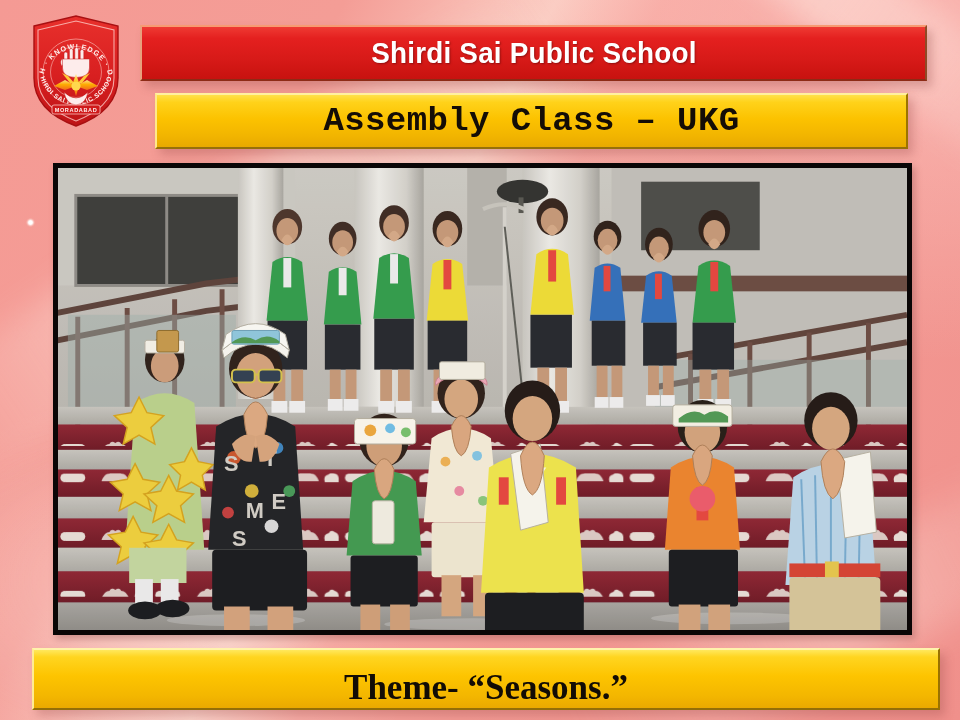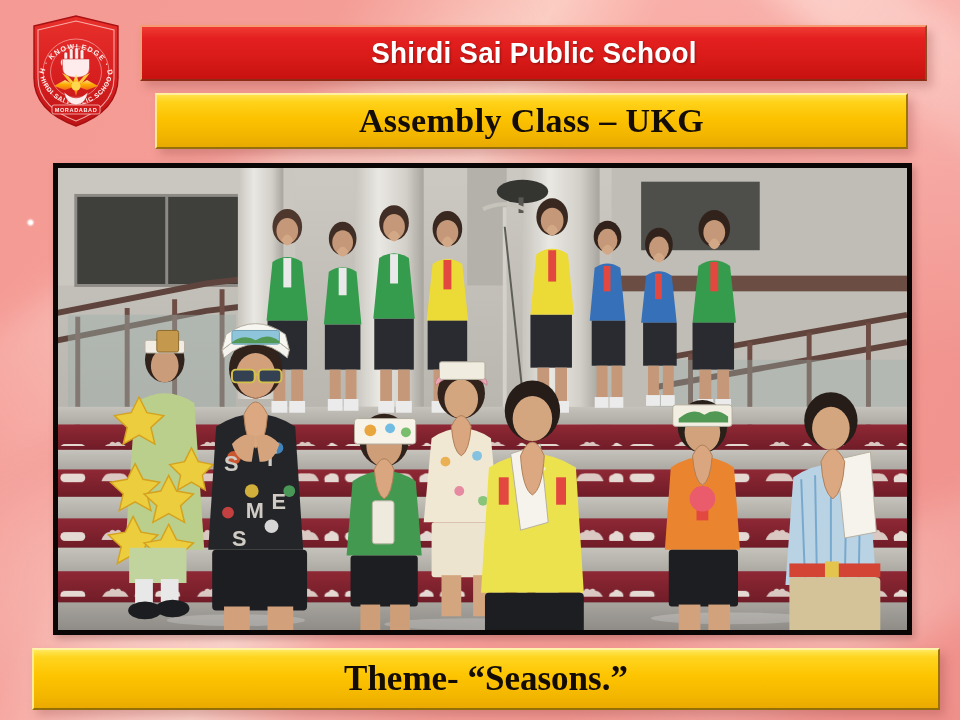--- a/index.html
+++ b/index.html
@@ -61,21 +61,21 @@
     border-top:2px solid #fff0a0;
     border-left:2px solid #ffe88a;
     border-right:2px solid #9c7400;
     border-bottom:2px solid #96700a;
     box-shadow:5px 6px 9px rgba(150,70,70,.3);
     display:flex;align-items:center;justify-content:center;
     box-sizing:border-box;
   }
   .gold-bar .txt{
     color:#140d06;font-weight:bold;font-size:34px;
-    font-family:Liberation Serif, serif;
+    font-family:Liberation Mono, monospace;
     white-space:nowrap;letter-spacing:.4px;
   }
 
   
   .photo-frame{
     position:absolute;left:53px;top:163px;width:859px;height:472px;
     border:5px solid #0a0606;
     box-sizing:border-box;
     overflow:hidden;
     background:#9aa0a0;
@@ -86,21 +86,21 @@
 
   
   .theme-bar{
     position:absolute;left:32px;top:648px;width:908px;height:62px;
     background:linear-gradient(180deg,#ffe85c 0%,#ffd520 12%,#fdc400 45%,#f3b600 80%,#eaa900 100%);
     border-top:2px solid #fff3ac;
     border-left:2px solid #ffeb92;
     border-right:2px solid #9a7200;
     border-bottom:2px solid #946e08;
     box-shadow:5px 6px 9px rgba(150,70,70,.3);
-    display:flex;align-items:center;justify-content:center;
+    display:flex;align-items:flex-end;justify-content:center;
     box-sizing:border-box;
   }
   .theme-bar .txt{
     color:#120c05;font-weight:bold;font-size:35px;
     font-family:"Liberation Serif",serif;white-space:nowrap;
   }
 </style>
 </head>
 <body>
 

